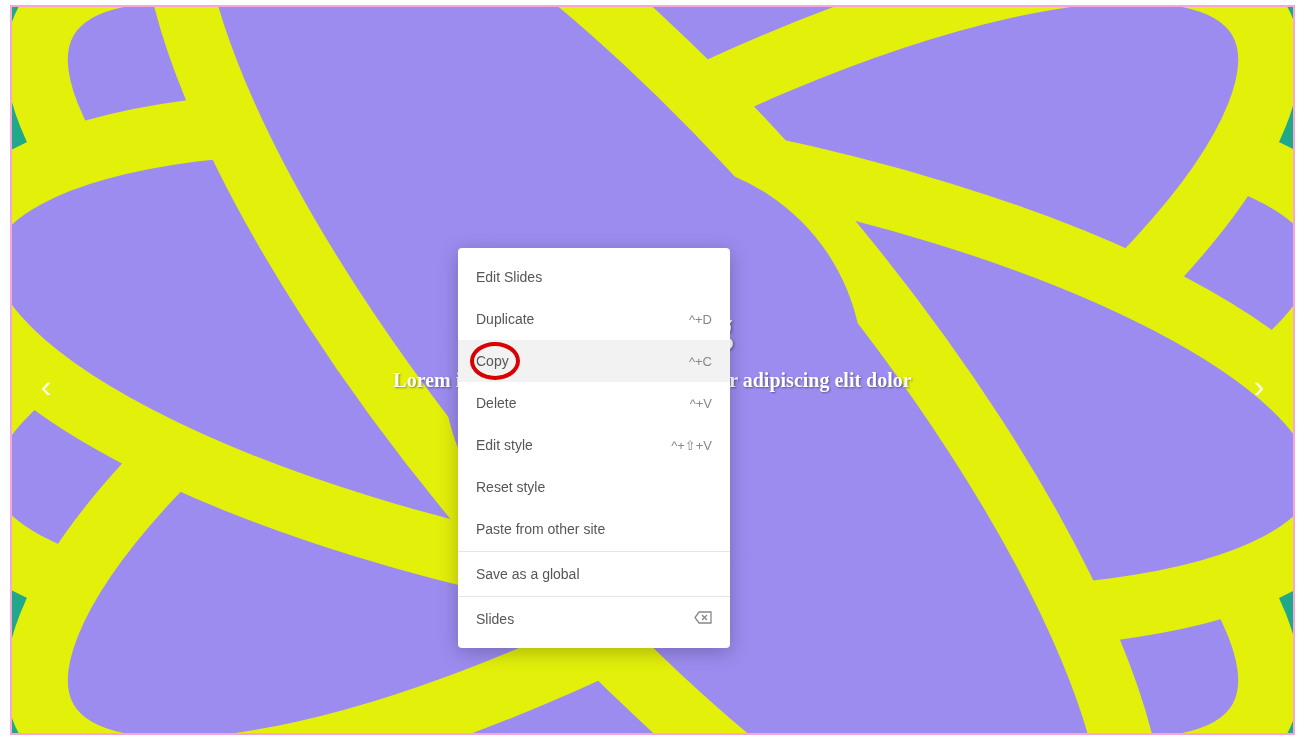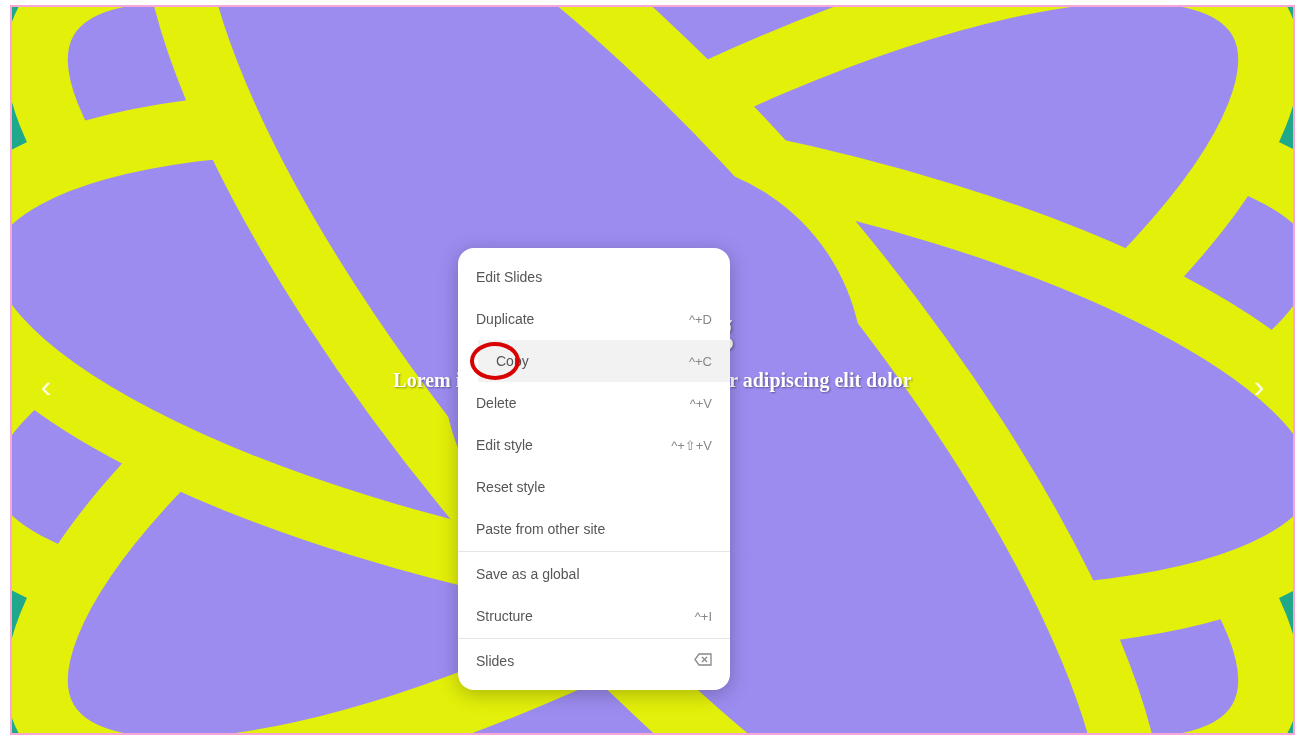--- a/index.html
+++ b/index.html
@@ -58,36 +58,36 @@
     width: 32px; height: 48px;
     display:flex; align-items:center; justify-content:center;
   }
   .nav-prev { left: 18px; }
   .nav-next { right: 18px; }
   .context-menu {
     position: absolute;
     left: 458px; top: 248px;
     width: 272px;
     background: #fff;
-    border-radius: 16px;
+    border-radius: 4px;
     box-shadow: 0 4px 20px rgba(0,0,0,0.25);
     z-index: 20;
     padding: 8px 0;
     font-size: 14px;
     color: #565656;
   }
   .menu-item {
     display: flex;
     justify-content: space-between;
     align-items: center;
     padding: 0 18px;
     height: 42px;
     cursor: pointer;
   }
-  .menu-item:hover, .menu-item.hovered { background: #f2f2f2; margin-left: 20px; }
+  .menu-item:hover, .menu-item.hovered { background: #f2f2f2; }
   .menu-item .label { }
   .menu-item .shortcut { color: #888; font-size: 13px; }
   .menu-sep { height: 1px; background: #e6e6e6; margin: 1px 0; }
   .highlight-ring {
     position: absolute;
     left: 470px; top: 342px;
     width: 50px; height: 38px;
     border: 4px solid #d80000;
     border-radius: 50%;
     z-index: 30;
@@ -160,24 +160,20 @@
     </div>
     <div class="menu-item">
       <span class="label">Paste from other site</span>
       <span class="shortcut"></span>
     </div>
     <div class="menu-sep"></div>
     <div class="menu-item">
       <span class="label">Save as a global</span>
       <span class="shortcut"></span>
     </div>
-    <div class="menu-item">
-      <span class="label">Structure</span>
-      <span class="shortcut">^+I</span>
-    </div>
     <div class="menu-sep"></div>
     <div class="menu-item">
       <span class="label">Slides</span>
       <span class="shortcut"><span class="del-icon"><svg viewBox="0 0 18 13">
             <path d="M5 1 L17 1 L17 12 L5 12 L1 6.5 Z" fill="none" stroke="#888" stroke-width="1.3"></path>
             <path d="M8 4 L13 9 M13 4 L8 9" stroke="#888" stroke-width="1.3" fill="none"></path>
           </svg></span></span>
     </div>
   </div>
 

